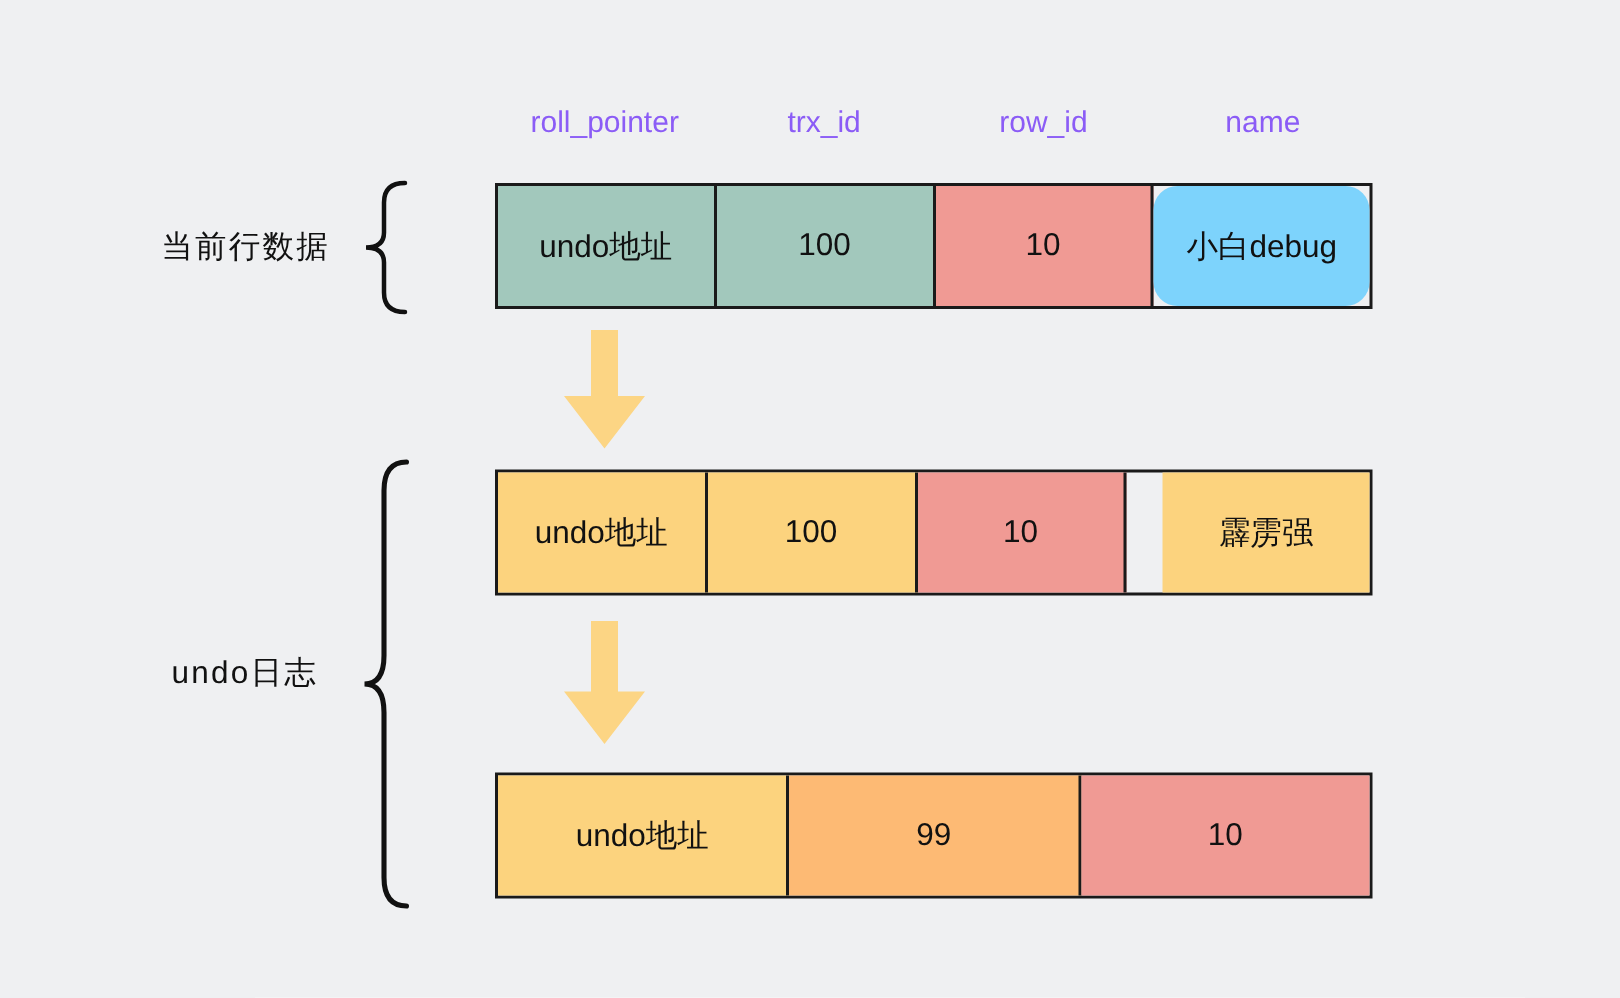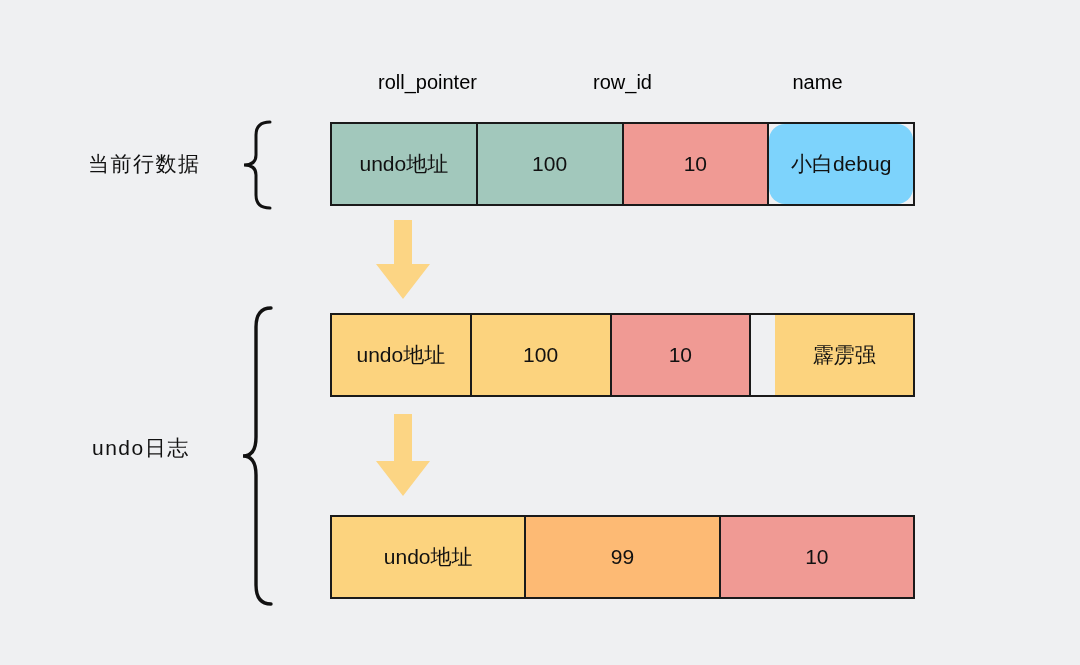--- a/index.html
+++ b/index.html
@@ -21,21 +21,21 @@
     position: absolute;
     left: 330px;
     top: 71px;
     width: 585px;
     display: flex;
   }
   .hcell {
     flex: 1;
     text-align: center;
     font-size: 20px;
-    color: #000000;
+    color: #8b5cf6;
   }
 
   
   .trow {
     position: absolute;
     left: 330px;
     width: 585px;
     height: 84px;
     display: flex;
     border: 2px solid #1A1A1A;
@@ -71,36 +71,37 @@
     fill: none;
     stroke: #111111;
     stroke-linecap: round;
   }
   .brace-small path { stroke-width: 3; }
   .brace-big path { stroke-width: 3.4; }
 
   
   .side-label {
     position: absolute;
-    text-align: left;
+    text-align: right;
     font-size: 21px;
     letter-spacing: 1.5px;
     color: #111111;
     white-space: nowrap;
   }
   .label-current { left: 88px; top: 150px; width: 132px; }
   .label-undolog { left: 92px; top: 434px; width: 120px; }
 </style>
 </head>
 <body>
 
 <div class="canvas">
 
   <div class="headers">
     <div class="hcell">roll_pointer</div>
+    <div class="hcell">trx_id</div>
     <div class="hcell">row_id</div>
     <div class="hcell">name</div>
   </div>
 
   <div class="trow row-1">
     <div class="cell" style="background: rgb(162, 200, 188);">undo地址</div>
     <div class="cell" style="background: rgb(162, 200, 188);">100</div>
     <div class="cell" style="background: rgb(240, 154, 148);">10</div>
     <div class="cell" style="background: #7dd3fc; border-radius: 16px;">小白debug</div>
   </div>

